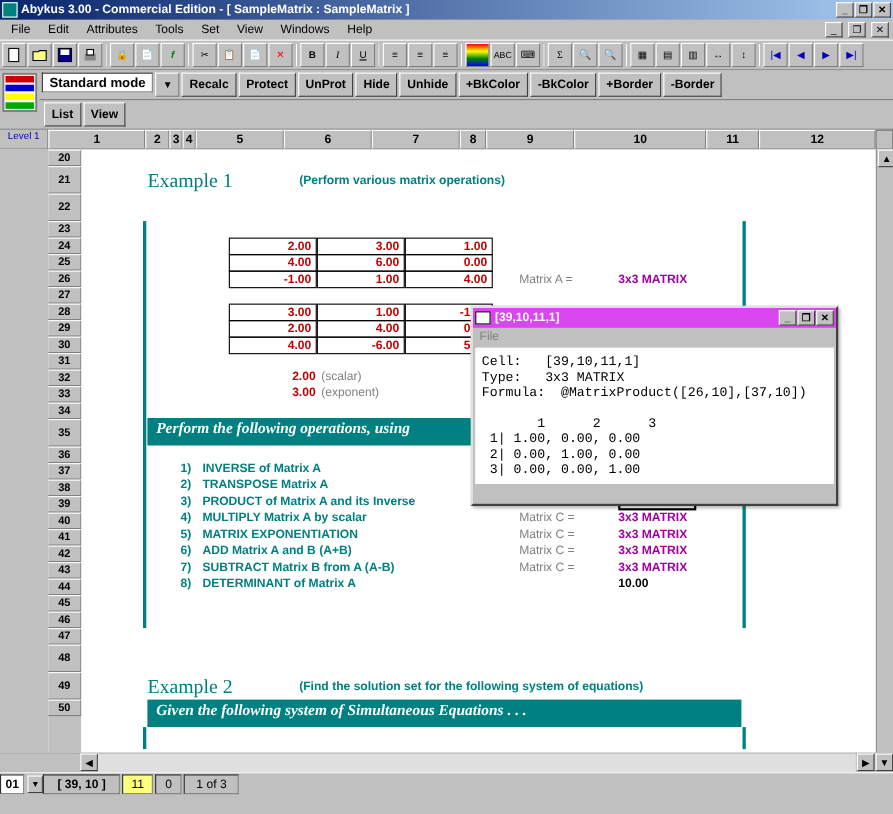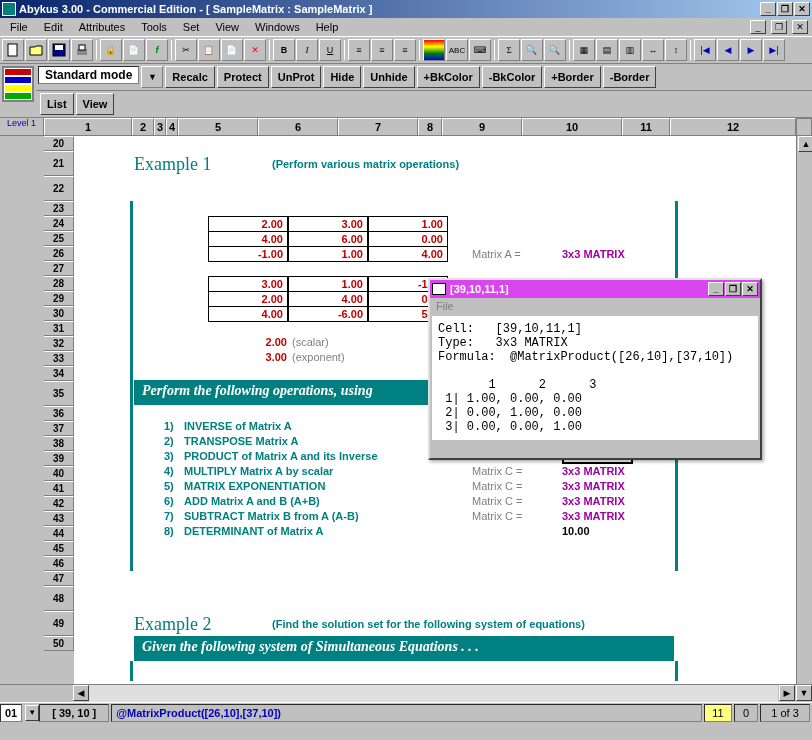--- a/index.html
+++ b/index.html
@@ -163,21 +163,21 @@
   <div class="colhdr" style="flex:1">
     <div style="width:88px">1</div>
     <div style="width:22px">2</div>
     <div style="width:12px">3</div>
     <div style="width:12px">4</div>
     <div style="width:80px">5</div>
     <div style="width:80px">6</div>
     <div style="width:80px">7</div>
     <div style="width:24px">8</div>
     <div style="width:80px">9</div>
-    <div style="width:100px">10</div>
+    <div style="width:120px">10</div>
     <div style="width:48px">11</div>
     <div style="flex:1">12</div>
   </div>
   <div style="width:16px;background:#c0c0c0;border:1px solid #808080"></div>
 </div>
 
 <div class="sheet-area">
   <div style="width:44px;background:#c0c0c0"></div>
   <div class="rowhdr" id="rowhdr">
       <div>20</div>
@@ -314,17 +314,16 @@
   <div class="winbtn" style="width:16px;height:16px">◀</div>
   <div style="flex:1;background:#dfdfdf"></div>
   <div class="winbtn" style="width:16px;height:16px">▶</div>
   <div class="winbtn" style="width:16px;height:16px">▼</div>
 </div>
 
 <div class="statusbar">
   <div class="sbox" style="background:#fff;font-weight:bold">01</div>
   <div class="winbtn" style="width:14px;height:16px;font-size:8px">▼</div>
   <div class="sbox" style="font-weight:bold;width:70px;justify-content:center">[ 39, 10 ]</div>
-  <div class="sbox" style="flex:1;color:#0000c0;font-weight:bold">@MatrixProduct([26,10],[37,10])</div>
   <div class="sbox" style="background:#ffff80;width:28px;justify-content:center">11</div>
   <div class="sbox" style="width:24px;justify-content:center">0</div>
   <div class="sbox" style="width:50px;justify-content:center">1 of 3</div>
 </div>
 
 </body></html>

